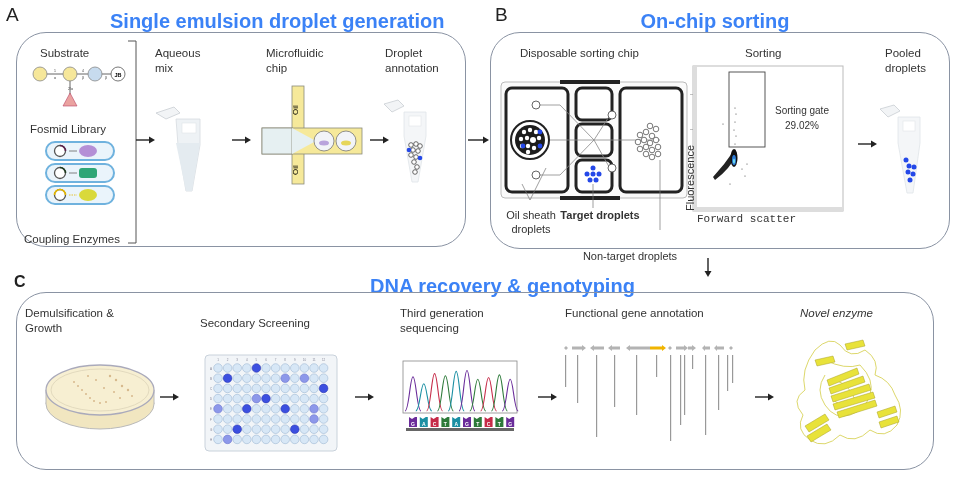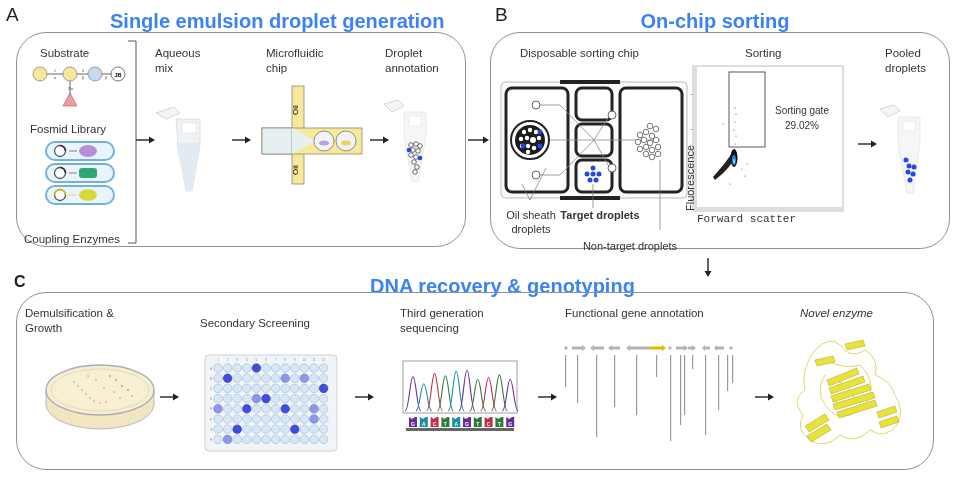--- a/index.html
+++ b/index.html
@@ -232,21 +232,21 @@
     <line x1="93" y1="104" x2="93" y2="128"></line>
     <line x1="160" y1="80" x2="160" y2="150"></line>
   </g>
 </svg>
 
 <div class="small-label" style="left:500px; top:208px; width:62px;">
   <div>Oil sheath</div>
   <div>droplets</div>
 </div>
 <div class="small-label" style="left:560px; top:208px; width:80px;font-weight:bold;">Target droplets</div>
-<div class="small-label" style="left:580px; top:239px; width:100px;">Non-target droplets</div>
+<div class="small-label" style="left:580px; top:249px; width:100px;">Non-target droplets</div>
 
 <svg style="left:685px; top:64px;" width="160" height="160" viewBox="0 0 160 160">
   <rect x="8" y="2" width="150" height="145" fill="#fff" stroke="#bbb" stroke-width="1"></rect>
   <rect x="8" y="2" width="4" height="145" fill="#ddd"></rect>
   <rect x="8" y="143" width="150" height="4" fill="#ddd"></rect>
   <g fill="#999">
     <rect x="5" y="30" width="3" height="0.6"></rect>
       <rect x="5" y="65" width="3" height="0.6"></rect>
     <rect x="5" y="100" width="3" height="0.6"></rect>
       <rect x="5" y="135" width="3" height="0.6"></rect>

